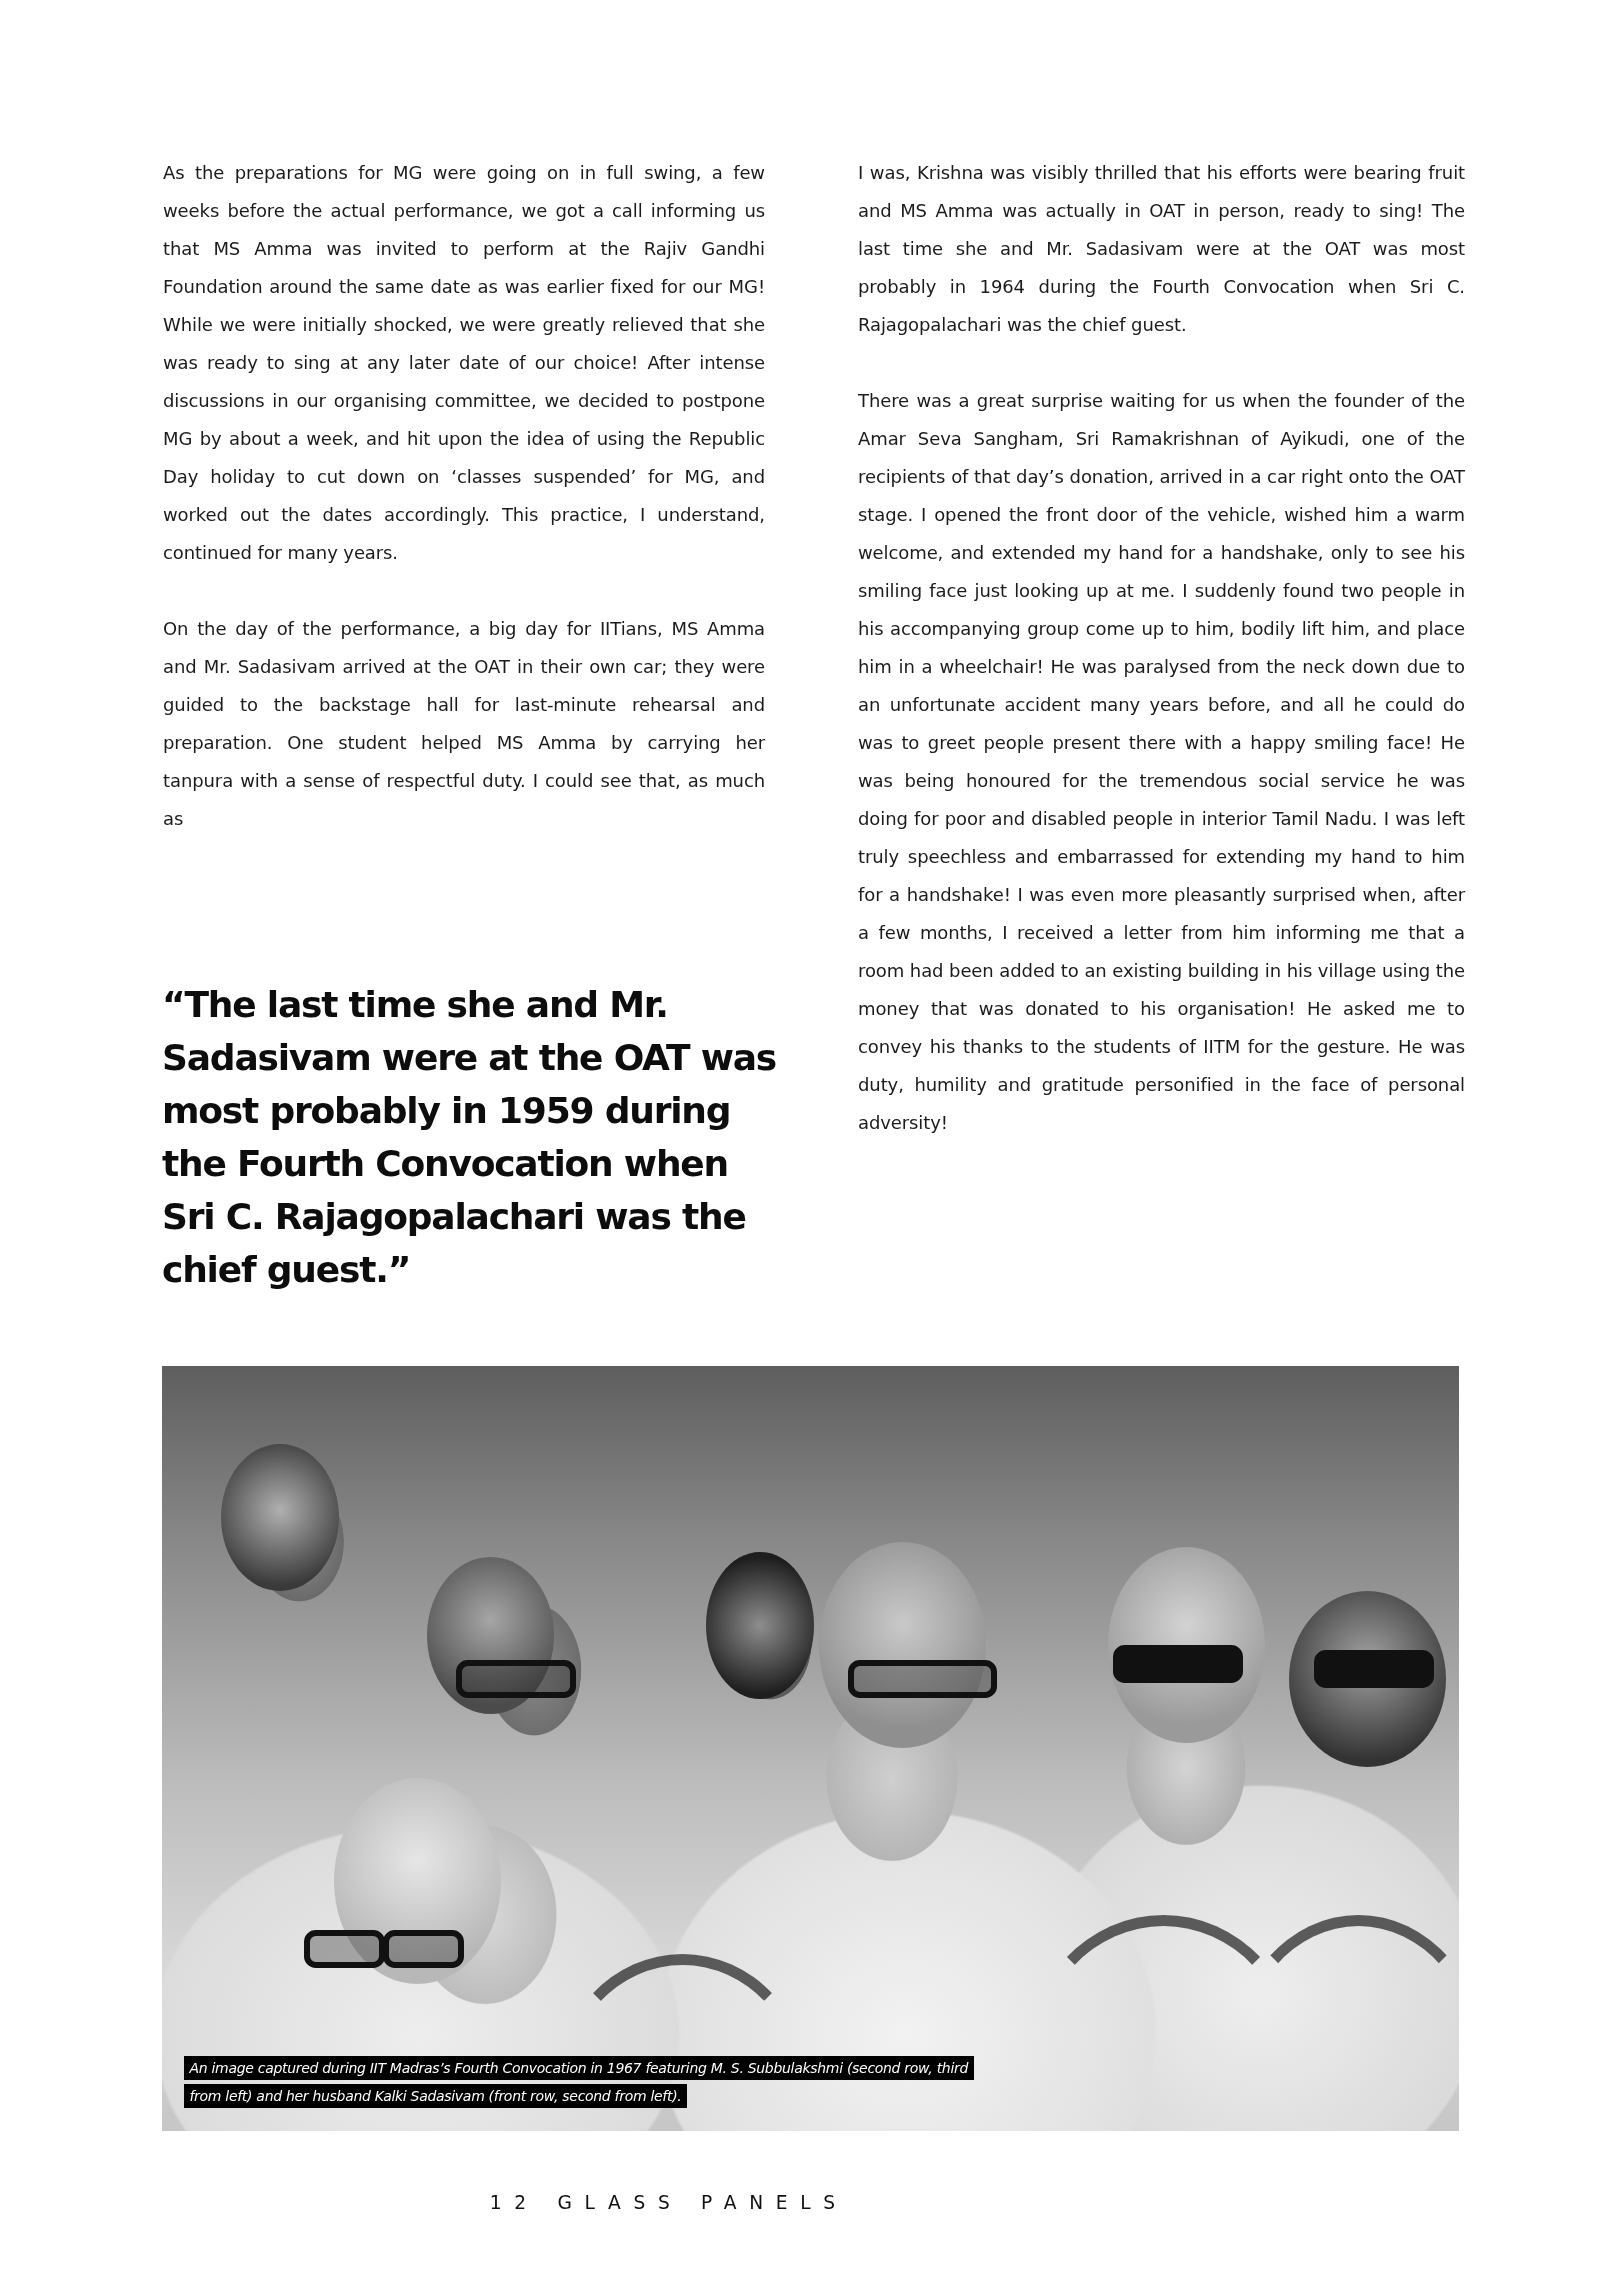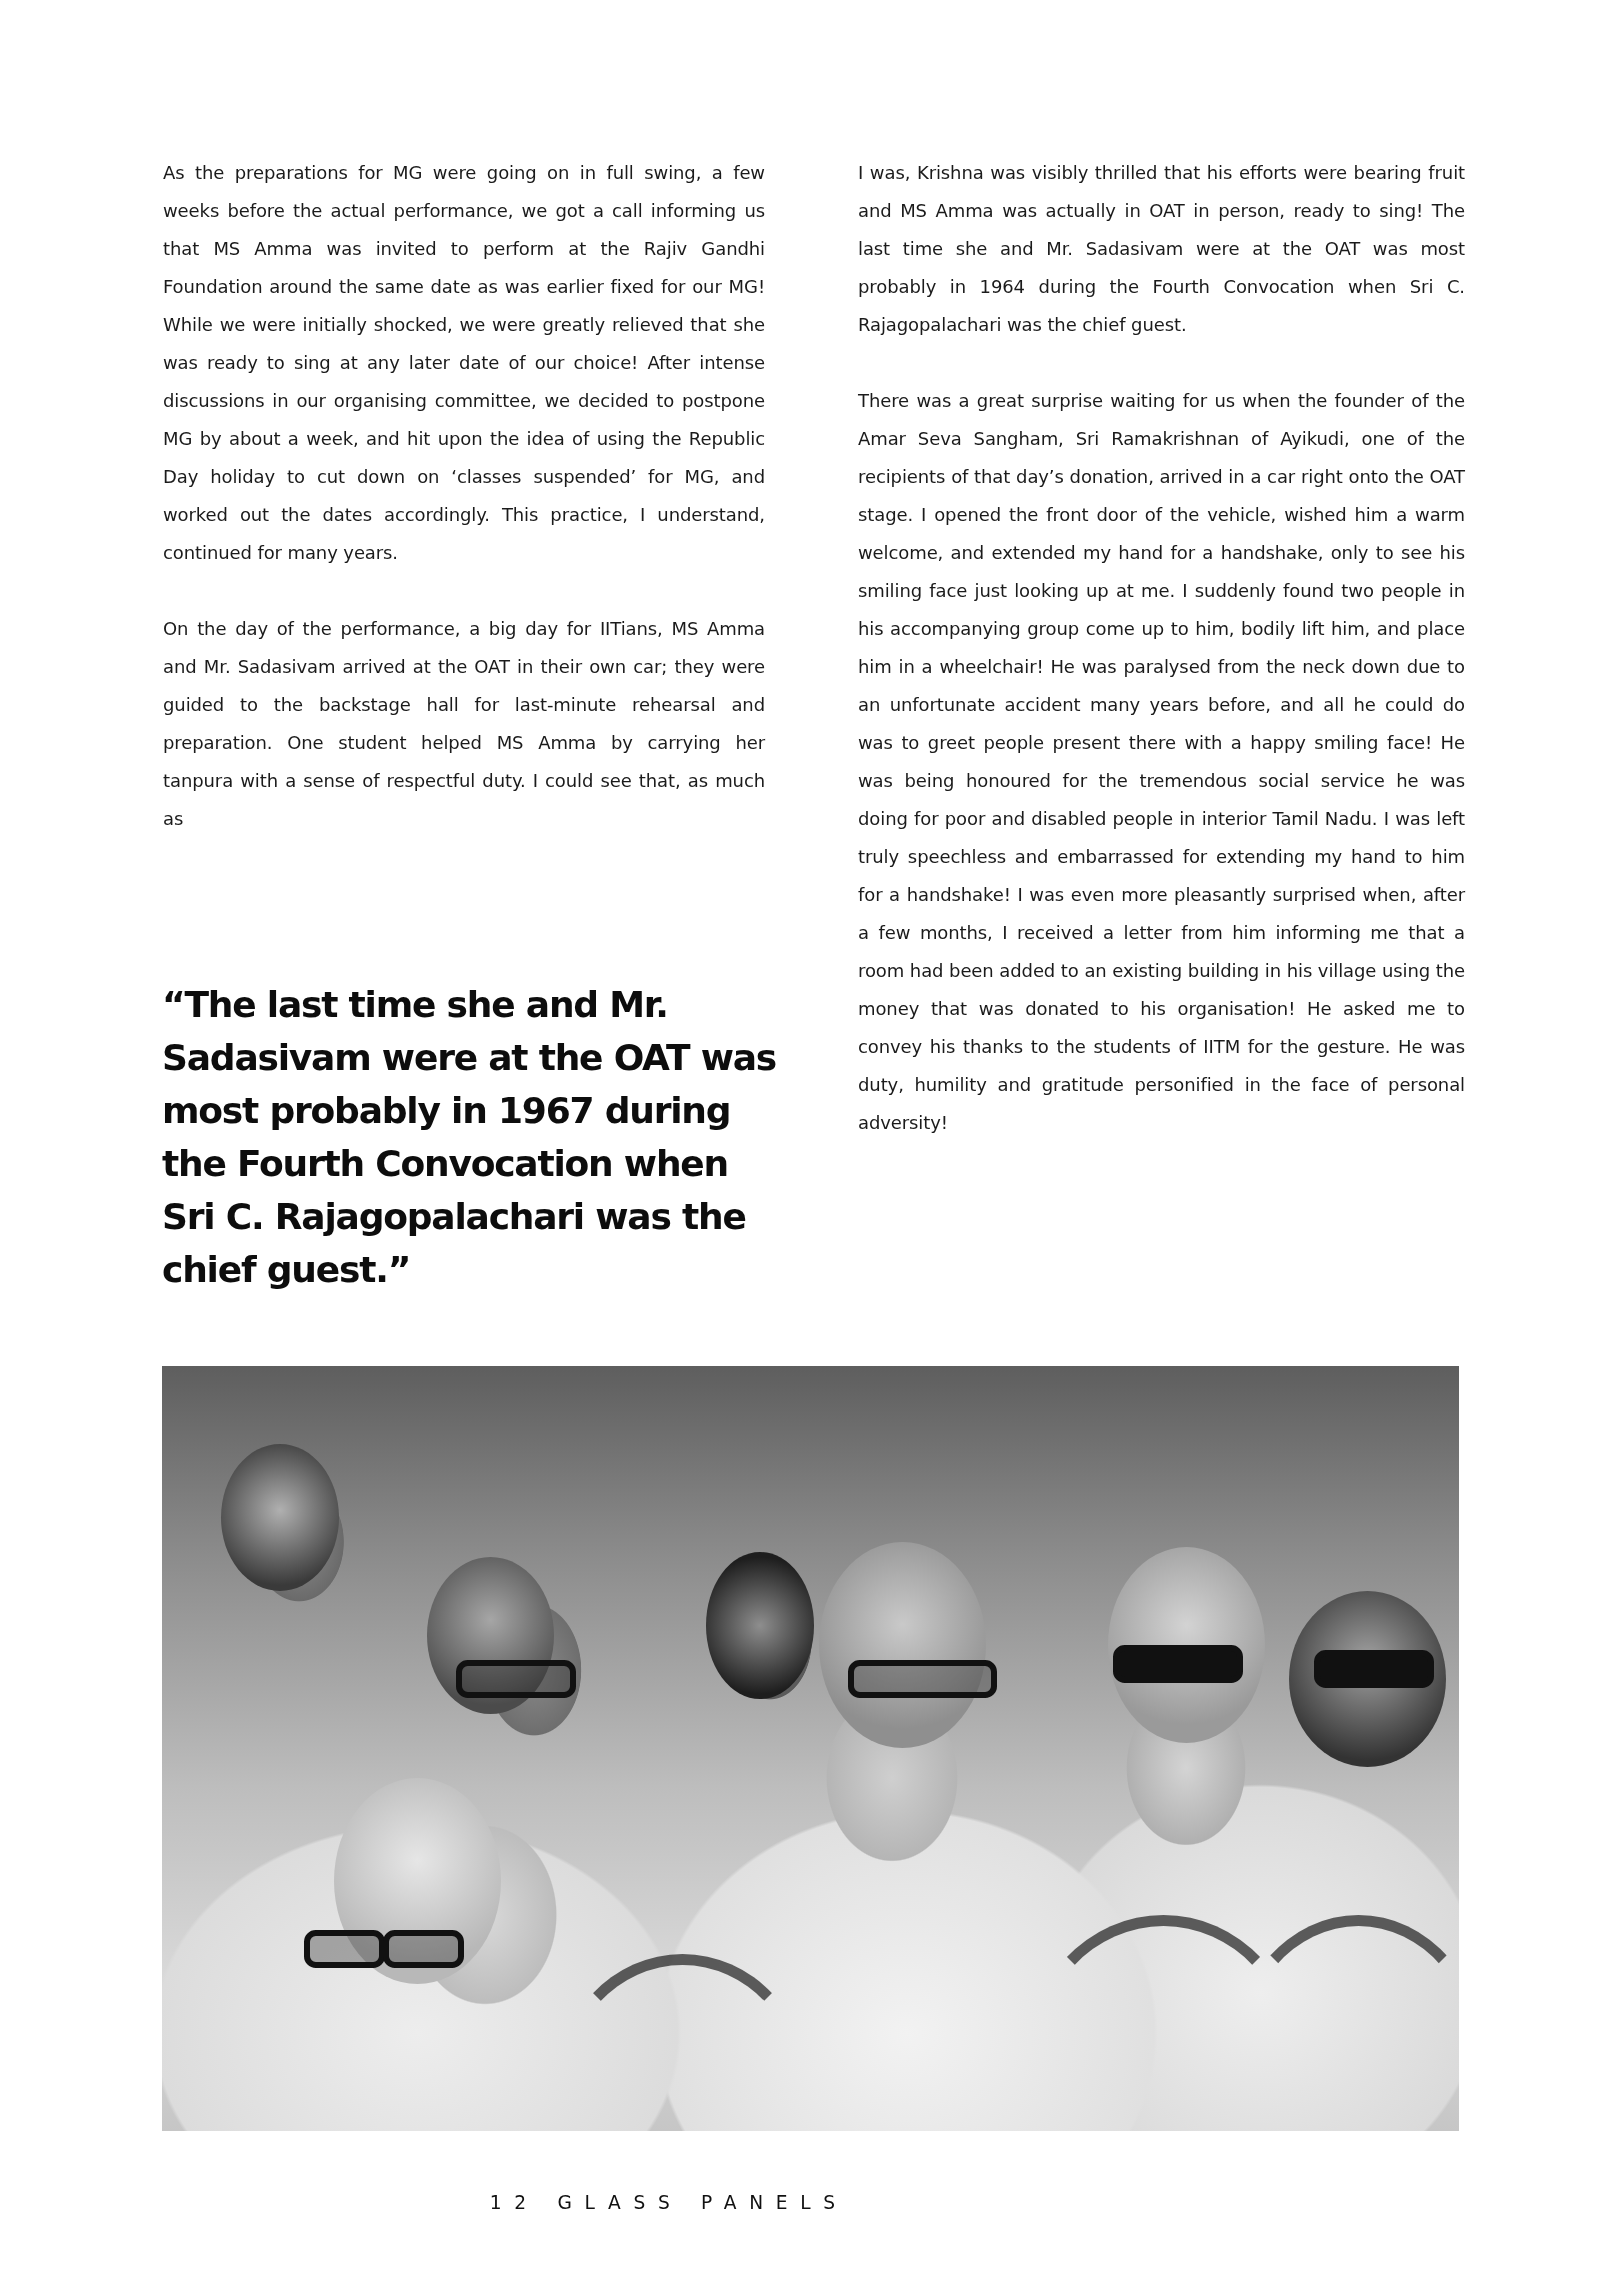--- a/index.html
+++ b/index.html
@@ -116,21 +116,21 @@
     }
   </style>
 </head>
 <body>
 
 <div class="col col-left">
   <p>As the preparations for MG were going on in full swing, a few weeks before the actual performance, we got a call informing us that MS Amma was invited to perform at the Rajiv Gandhi Foundation around the same date as was earlier fixed for our MG! While we were initially shocked, we were greatly relieved that she was ready to sing at any later date of our choice! After intense discussions in our organising committee, we decided to postpone MG by about a week, and hit upon the idea of using the Republic Day holiday to cut down on ‘classes suspended’ for MG, and worked out the dates accordingly. This practice, I understand, continued for many years.</p>
   <p>On the day of the performance, a big day for IITians, MS Amma and Mr. Sadasivam arrived at the OAT in their own car; they were guided to the backstage hall for last-minute rehearsal and preparation. One student helped MS Amma by carrying her tanpura with a sense of respectful duty. I could see that, as much as</p>
 </div>
 
-<blockquote class="pullquote">“The last time she and Mr. Sadasivam were at the OAT was most probably in 1967 during the Fourth Convocation when Sri C. Rajagopalachari was the chief guest.”</blockquote>
+<blockquote class="pullquote">“The last time she and Mr. Sadasivam were at the OAT was most probably in 1959 during the Fourth Convocation when Sri C. Rajagopalachari was the chief guest.”</blockquote>
 
 <div class="col col-right">
   <p>I was, Krishna was visibly thrilled that his efforts were bearing fruit and MS Amma was actually in OAT in person, ready to sing! The last time she and Mr. Sadasivam were at the OAT was most probably in 1964 during the Fourth Convocation when Sri C. Rajagopalachari was the chief guest.</p>
   <p>There was a great surprise waiting for us when the founder of the Amar Seva Sangham, Sri Ramakrishnan of Ayikudi, one of the recipients of that day’s donation, arrived in a car right onto the OAT stage. I opened the front door of the vehicle, wished him a warm welcome, and extended my hand for a handshake, only to see his smiling face just looking up at me. I suddenly found two people in his accompanying group come up to him, bodily lift him, and place him in a wheelchair! He was paralysed from the neck down due to an unfortunate accident many years before, and all he could do was to greet people present there with a happy smiling face! He was being honoured for the tremendous social service he was doing for poor and disabled people in interior Tamil Nadu. I was left truly speechless and embarrassed for extending my hand to him for a handshake! I was even more pleasantly surprised when, after a few months, I received a letter from him informing me that a room had been added to an existing building in his village using the money that was donated to his organisation! He asked me to convey his thanks to the students of IITM for the gesture. He was duty, humility and gratitude personified in the face of personal adversity!</p>
 </div>
 
 <figure class="photo" style="margin:0;">
 
   <div class="photo-detail" style="left:172px;top:412px;width:167px;height:206px;background:radial-gradient(circle at 50% 40%, #e6e6e6, #b8b8b8 70%);"></div>
   <div class="glasses" style="left:142px;top:564px;width:69px;"></div>
@@ -149,18 +149,21 @@
 
   <div class="photo-detail" style="left:1127px;top:225px;width:157px;height:176px;background:radial-gradient(circle at 50% 40%, #a2a2a2, #333 75%);"></div>
   <div class="glasses" style="left:1152px;top:284px;width:108px;background:#111;"></div>
 
   <div class="photo-detail" style="left:59px;top:78px;width:118px;height:147px;background:radial-gradient(circle at 50% 45%, #b0b0b0, #3a3a3a 75%);"></div>
 
   <div class="chair-arc" style="left:392px;top:588px;width:235px;height:255px;"></div>
   <div class="chair-arc" style="left:863px;top:549px;width:255px;height:274px;"></div>
   <div class="chair-arc" style="left:1068px;top:549px;width:235px;height:274px;"></div>
 
+  <figcaption class="caption">
+    <span>An image captured during IIT Madras’s Fourth Convocation in 1967 featuring M. S. Subbulakshmi (second row, third from left) and her husband Kalki Sadasivam (front row, second from left).</span>
+  </figcaption>
 </figure>
 
 <div class="footer">
   <span>12 GLASS PANELS</span>
 </div>
 
 
 </body></html>

